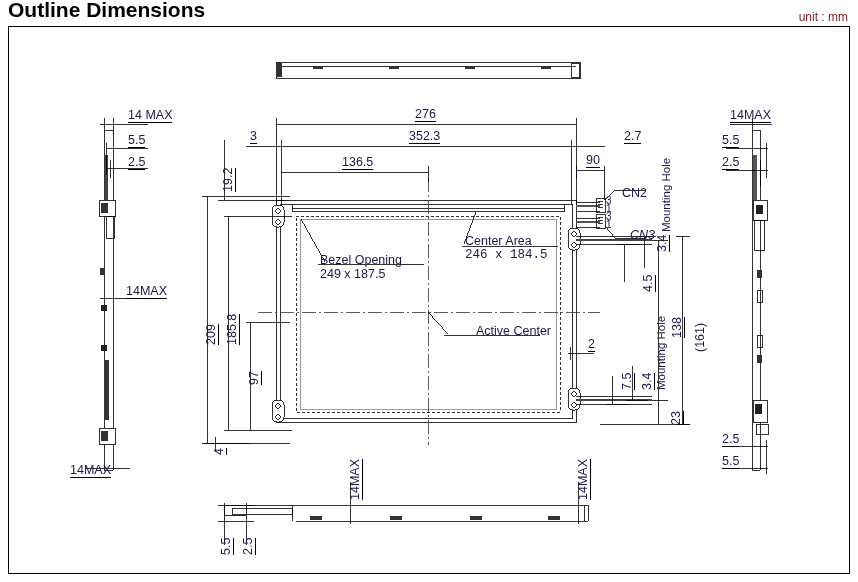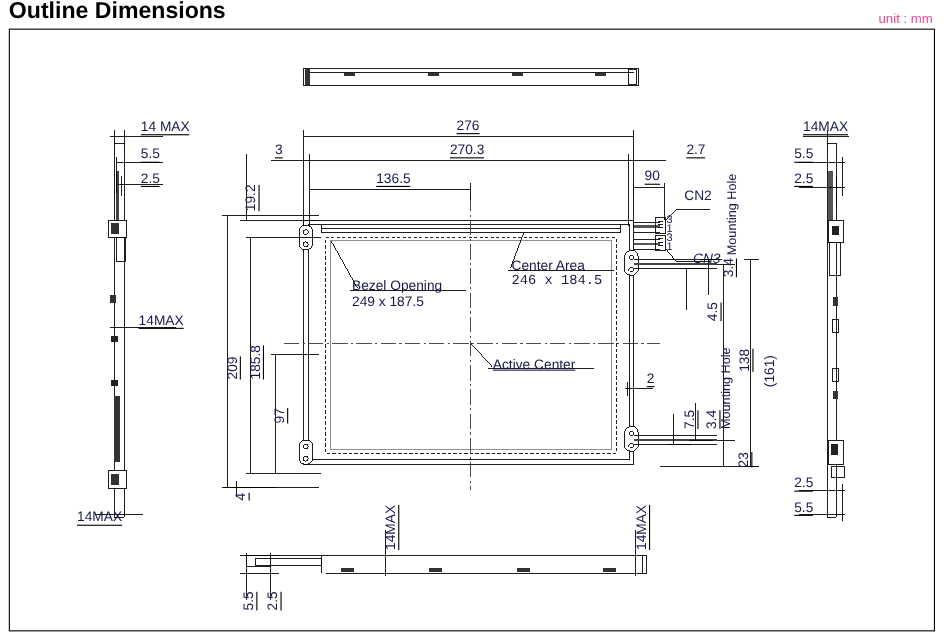--- a/index.html
+++ b/index.html
@@ -2,21 +2,21 @@
 <html><head>
 <meta charset="utf-8">
 <style>
   html,body{margin:0;padding:0;background:#ffffff;}
   body{width:858px;height:582px;position:relative;
        font-family:"Liberation Sans", sans-serif;color:#1a1a3a;}
   #root{position:absolute;left:0;top:0;width:858px;height:582px;overflow:hidden;border-radius:12px;}
 
   #title{position:absolute;left:8px;top:-2px;font-size:21px;font-weight:bold;
          color:#000;letter-spacing:0px;white-space:nowrap;}
-  #unit{position:absolute;right:10px;top:10px;font-size:12px;color:#ec4899;white-space:nowrap;margin-left:23px;}
+  #unit{position:absolute;right:10px;top:10px;font-size:12px;color:#7f1d1d;white-space:nowrap;margin-left:23px;}
 
   #frame{position:absolute;left:8px;top:26px;width:842px;height:548px;
          border:1.5px solid #000;box-sizing:border-box;background:#fff;}
 
   svg{position:absolute;left:0;top:0;}
   .lbl{position:absolute;white-space:nowrap;font-size:12.5px;color:#1a1a4a;
        font-family:"Liberation Sans", sans-serif;}
   .lbl.s{font-size:11.5px;}
   .lbl.xs{font-size:10px;}
   .vert{transform-origin:0 0;transform:rotate(-90deg);}
@@ -250,21 +250,21 @@
 
         <line x1="224" y1="503" x2="224" y2="545"></line>
         <line x1="246" y1="503" x2="246" y2="545"></line>
         <line x1="218" y1="505" x2="254" y2="505"></line>
         <line x1="218" y1="521" x2="254" y2="521"></line>
       </g>
     </g>
   </svg>
 
   <div class="lbl ul" style="left:415px;top:107px;">276</div>
-  <div class="lbl ul" style="left:409px;top:129px;">270.3</div>
+  <div class="lbl ul" style="left:409px;top:129px;">352.3</div>
   <div class="lbl ul" style="left:342px;top:155px;">136.5</div>
   <div class="lbl ul" style="left:250px;top:129px;">3</div>
   <div class="lbl ul" style="left:624px;top:129px;">2.7</div>
   <div class="lbl ul" style="left:586px;top:153px;">90</div>
   <div class="lbl ul" style="left:588px;top:337px;">2</div>
 
   <div class="lbl vert ul" style="left:221px;top:192px;">19.2</div>
   <div class="lbl vert ul" style="left:204px;top:345px;">209</div>
   <div class="lbl vert ul" style="left:225px;top:345px;">185.8</div>
   <div class="lbl vert ul" style="left:247px;top:385px;">97</div>
@@ -274,32 +274,32 @@
   <div class="lbl vert ul" style="left:655px;top:252px;">3.4</div>
   <div class="lbl vert ul" style="left:620px;top:390px;">7.5</div>
   <div class="lbl vert ul" style="left:640px;top:390px;">3.4</div>
   <div class="lbl vert ul" style="left:670px;top:338px;">138</div>
   <div class="lbl vert ul" style="left:669px;top:425px;">23</div>
   <div class="lbl vert" style="left:693px;top:352px;">(161)</div>
 
   <div class="lbl vert s" style="left:660px;top:232px;">Mounting Hole</div>
   <div class="lbl vert s" style="left:655px;top:390px;">Mounting Hole</div>
 
-  <div class="lbl" style="left:622px;top:171px;">CN2</div>
+  <div class="lbl" style="left:622px;top:186px;">CN2</div>
   <div class="lbl" style="left:630px;top:228px;font-style:italic;">CN3</div>
   <div class="lbl xs" style="left:606px;top:195px;">3</div>
   <div class="lbl xs" style="left:606px;top:203px;">1</div>
   <div class="lbl xs" style="left:606px;top:211px;">3</div>
   <div class="lbl xs" style="left:606px;top:219px;">1</div>
 
   <div class="lbl" style="left:320px;top:253px;">Bezel Opening</div>
   <div class="lbl" style="left:320px;top:267px;">249 x 187.5</div>
   <div class="lbl" style="left:465px;top:234px;">Center  Area</div>
   <div class="lbl" style="left:465px;top:248px;font-family:Liberation Mono, monospace;">246 x 184.5</div>
-  <div class="lbl" style="left:448px;top:324px;text-decoration:underline;">Active Center</div>
+  <div class="lbl" style="left:476px;top:324px;">Active Center</div>
 
   <div class="lbl ul" style="left:128px;top:108px;">14 MAX</div>
   <div class="lbl ul" style="left:128px;top:133px;">5.5</div>
   <div class="lbl ul" style="left:128px;top:155px;">2.5</div>
   <div class="lbl ul" style="left:126px;top:284px;">14MAX</div>
   <div class="lbl ul" style="left:70px;top:463px;">14MAX</div>
 
   <div class="lbl ul" style="left:730px;top:108px;">14MAX</div>
   <div class="lbl ul" style="left:722px;top:133px;">5.5</div>
   <div class="lbl ul" style="left:722px;top:155px;">2.5</div>

